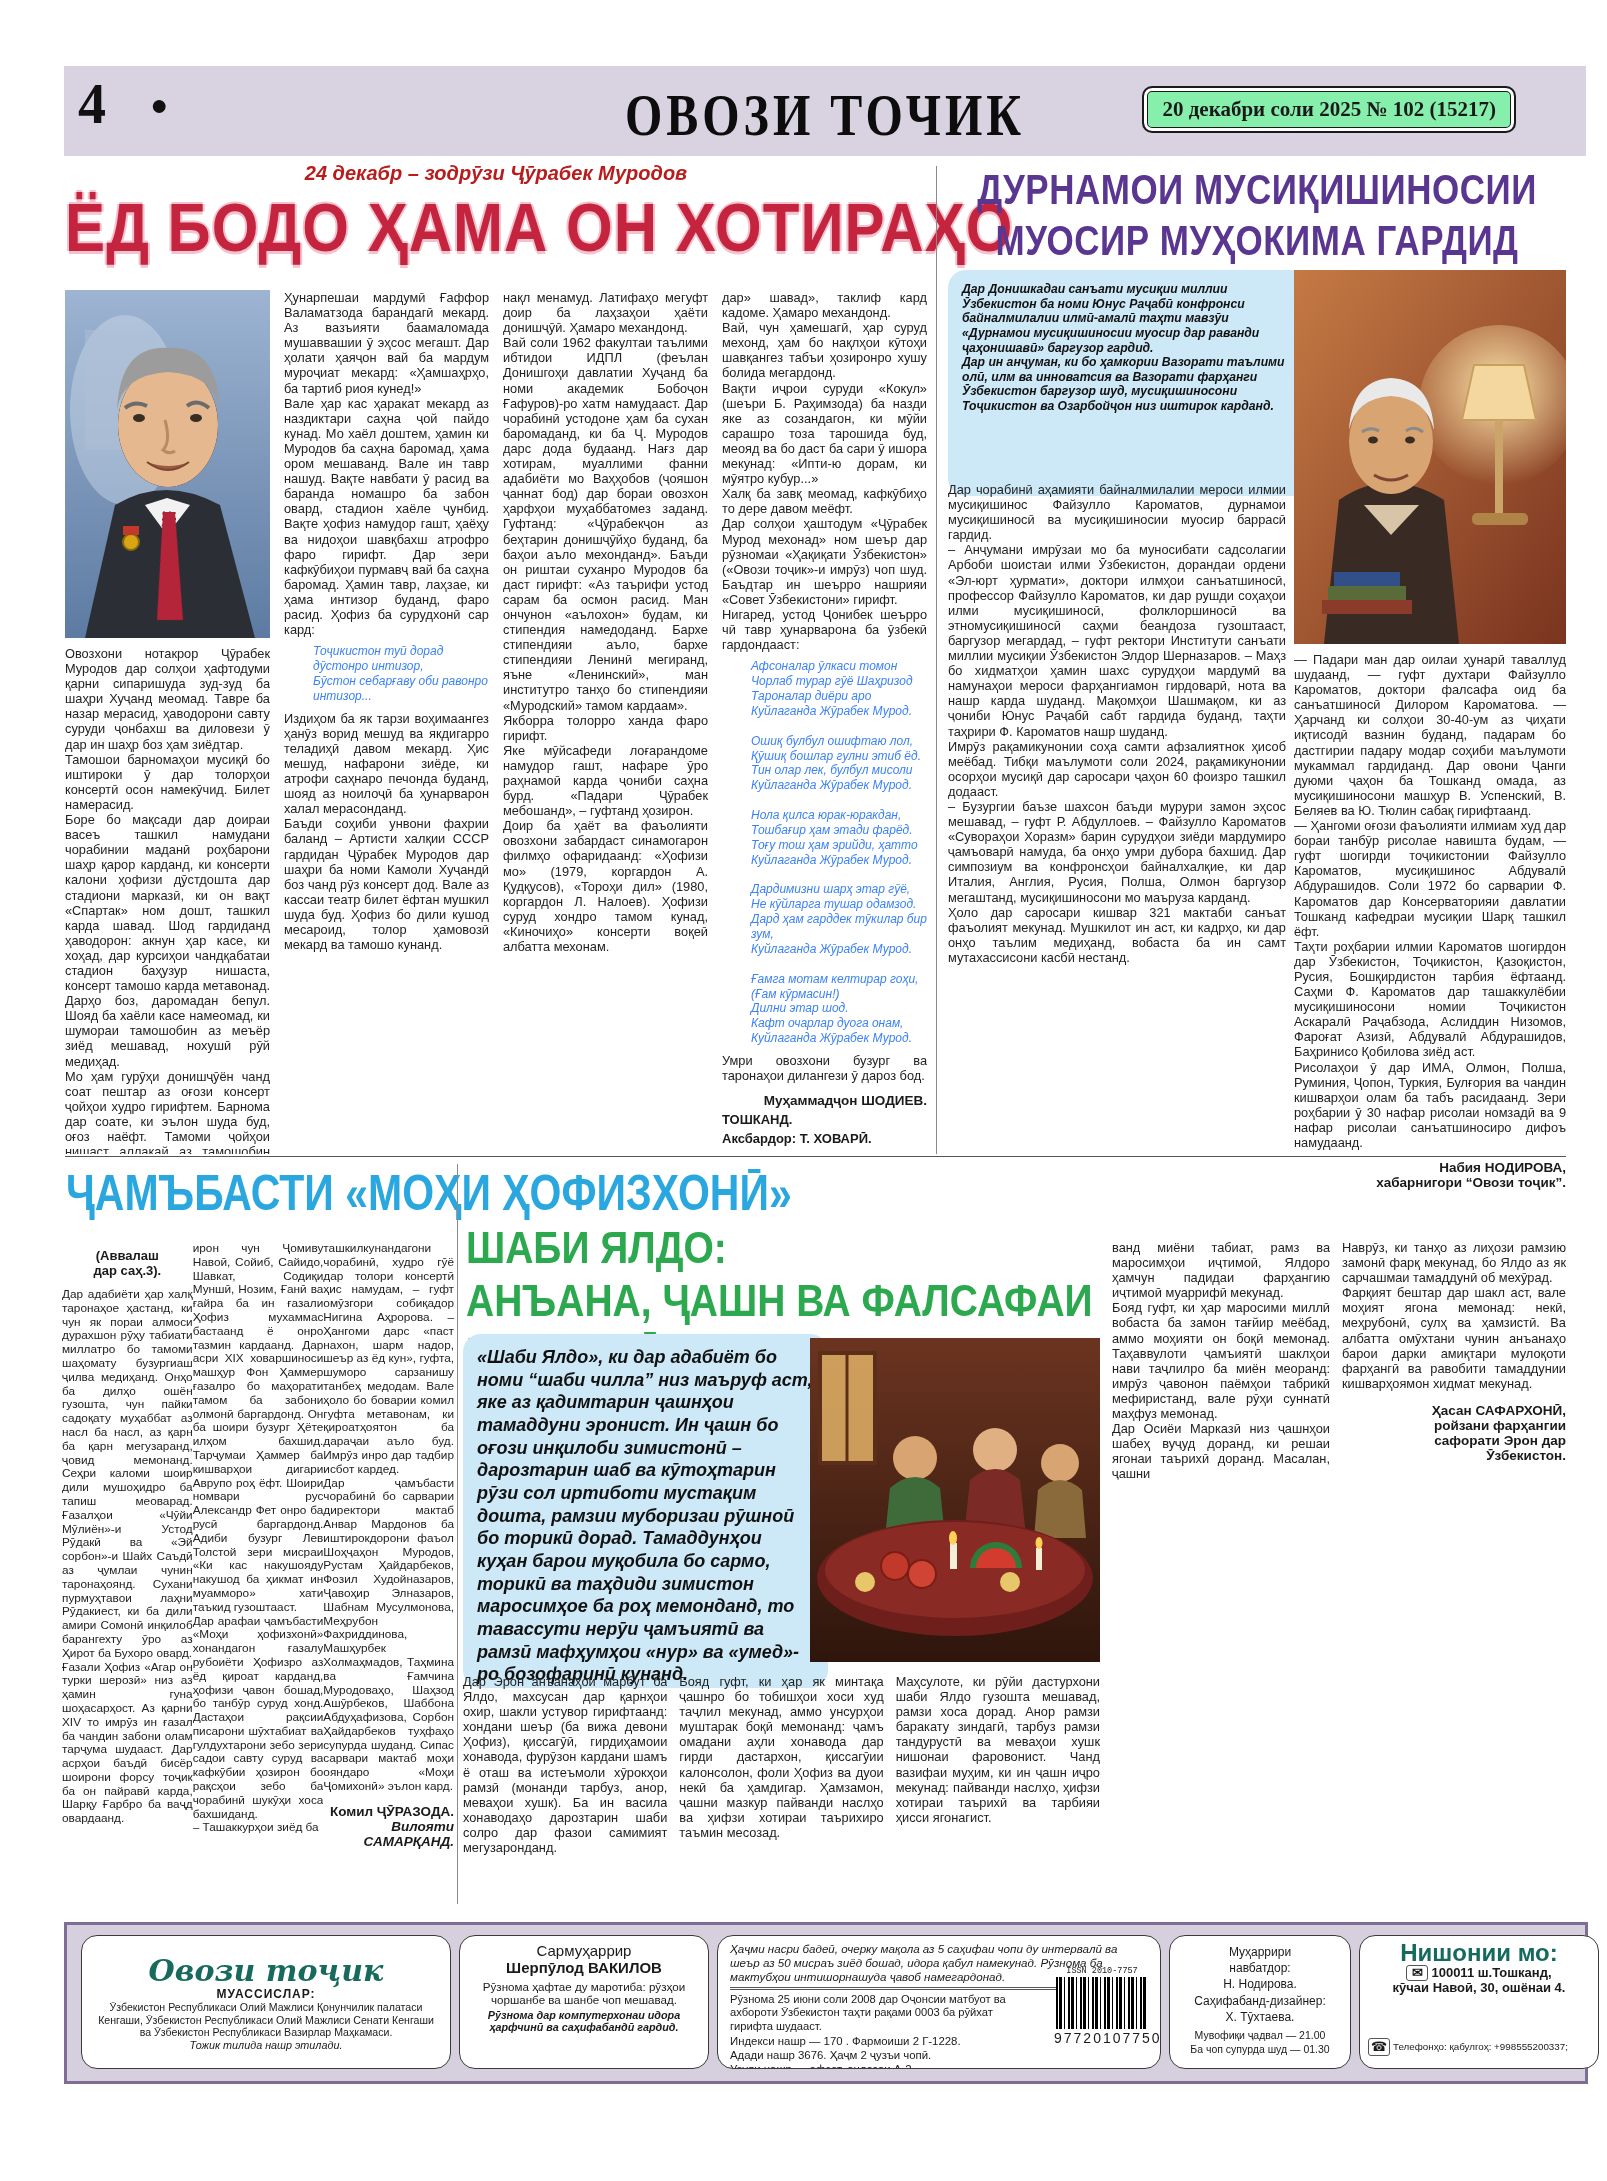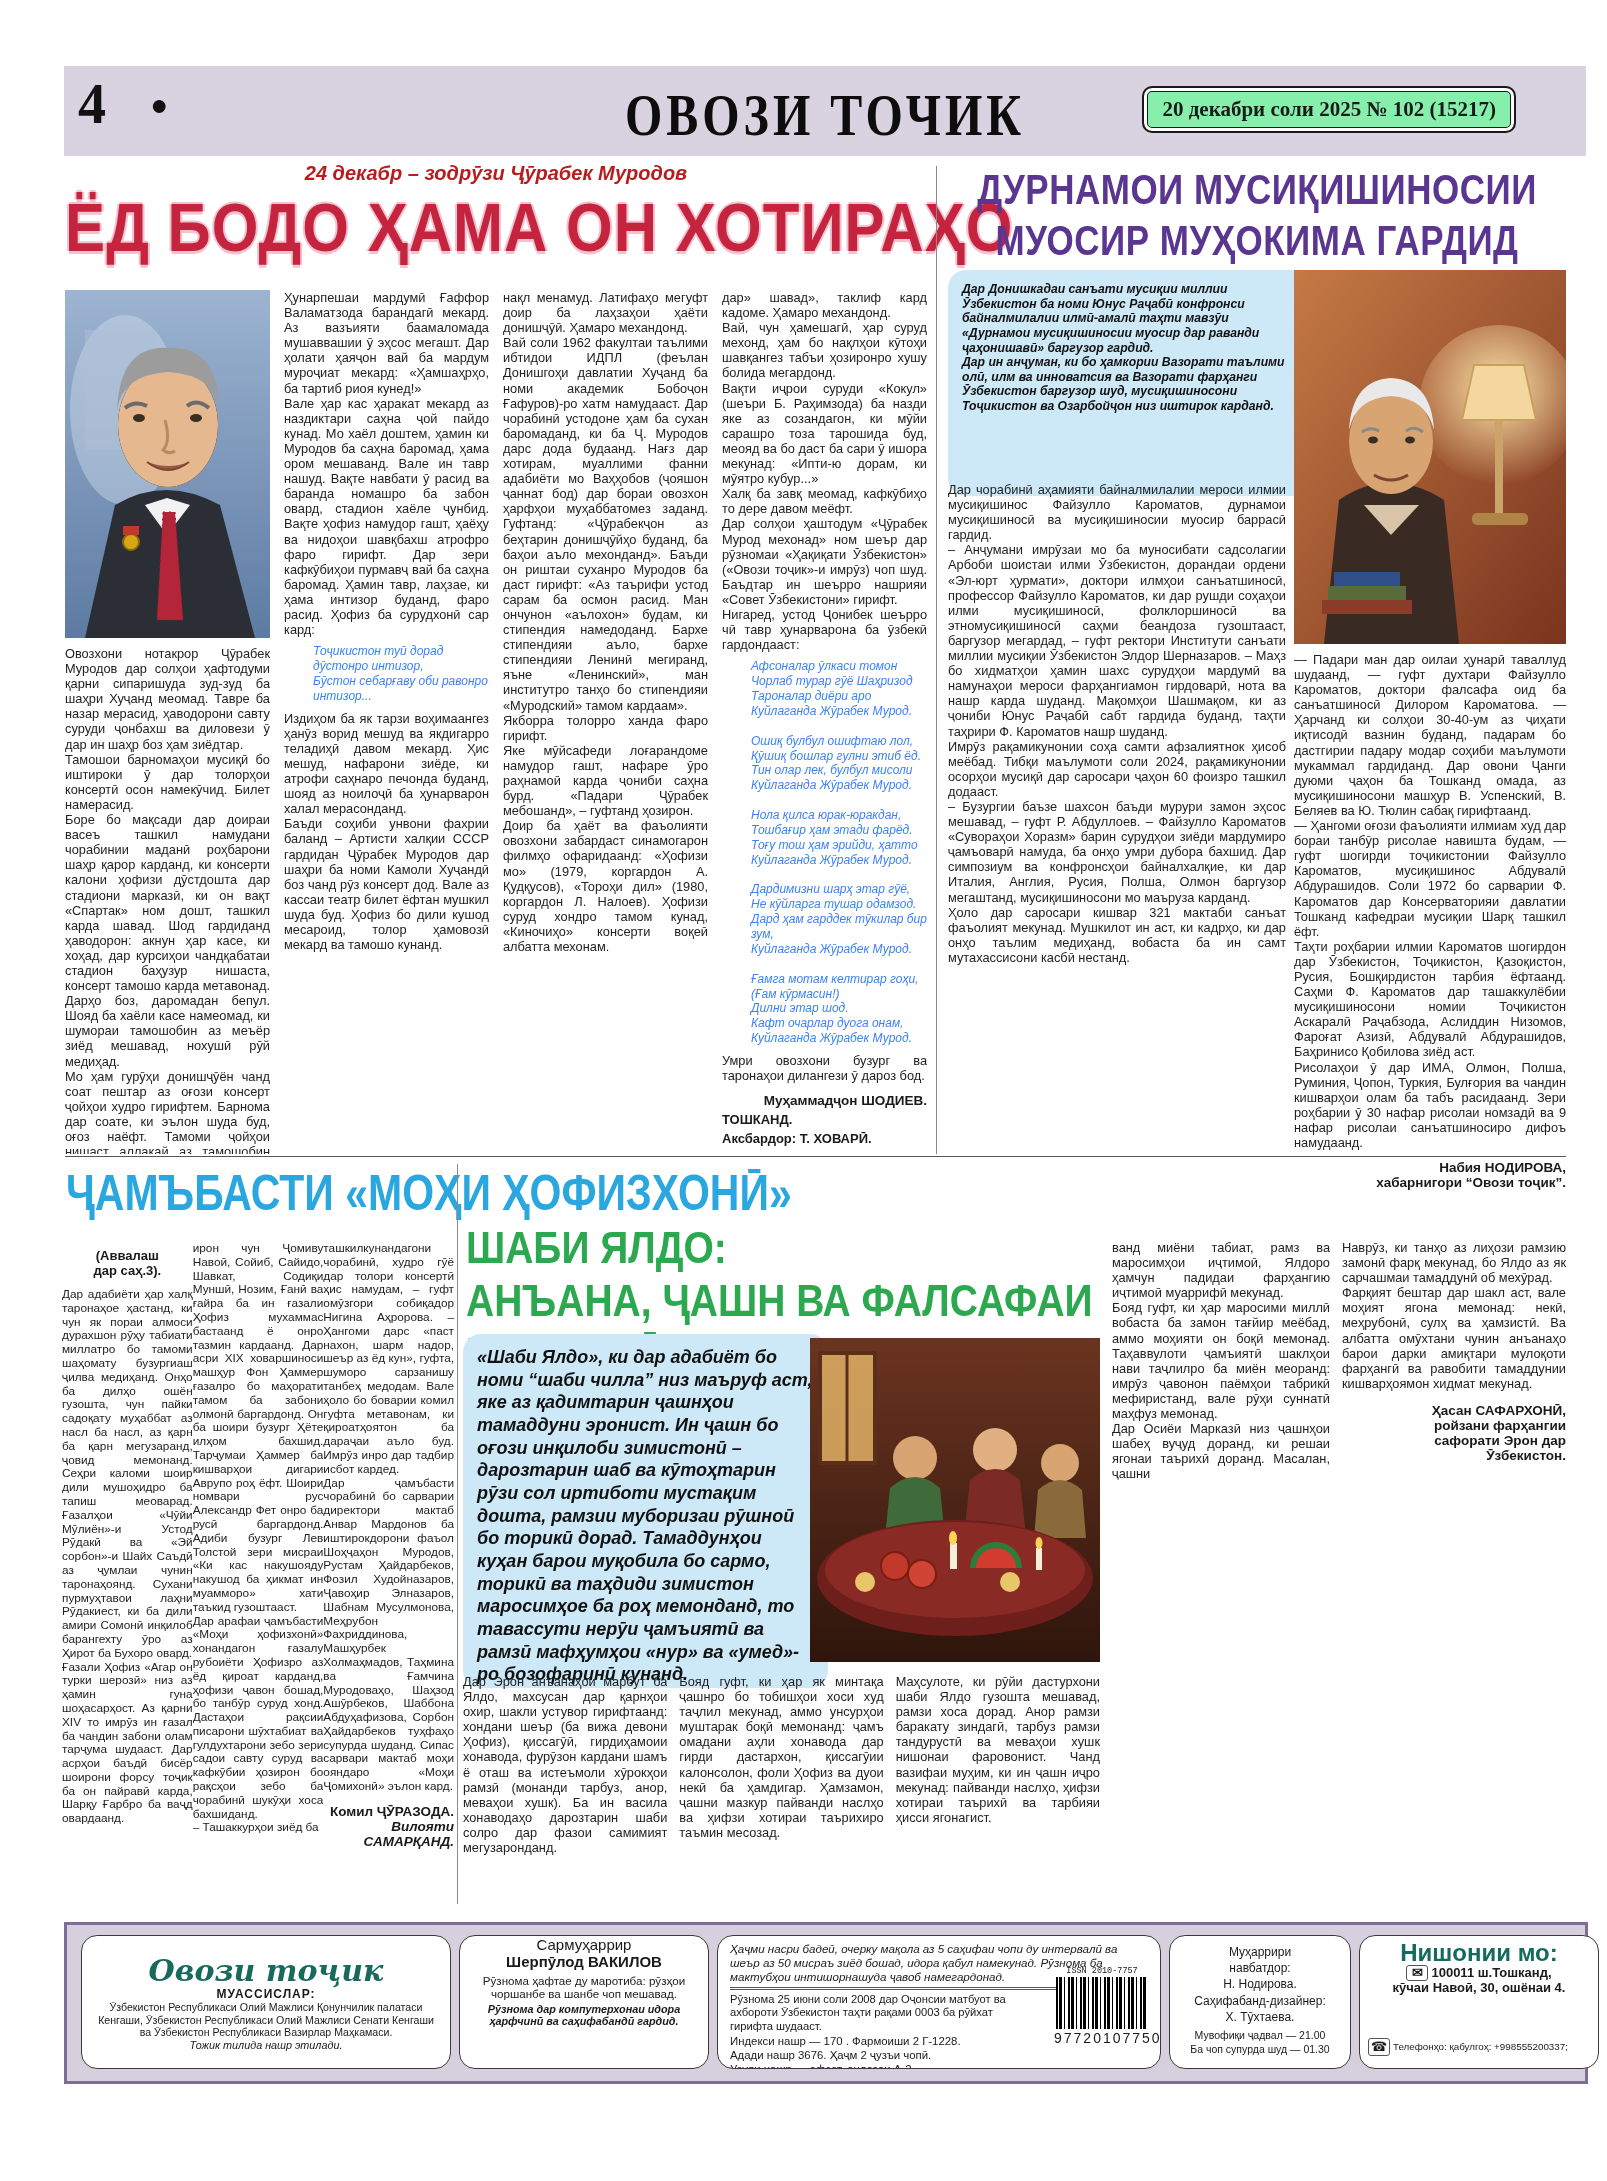--- a/index.html
+++ b/index.html
@@ -52,21 +52,21 @@
   .photo3{left:810px;top:1338px;width:290px;height:324px;}
   .a4under{left:463px;top:1674px;width:637px;height:230px;display:flex;gap:12px;overflow:hidden;}
   .a4under .col{flex:1 1 0;overflow:hidden;}
   .a4cD{left:1112px;top:1240px;width:218px;height:664px;overflow:hidden;}
   .a4cE{left:1342px;top:1240px;width:224px;height:664px;overflow:hidden;}
   .byline-block{font-weight:bold;text-align:right;font-size:13.5px;white-space:pre-line;margin-top:12px;}
   
   .footer{left:64px;top:1922px;width:1524px;height:162px;background:#d6cfdd;border:3px solid #7e6e96;box-sizing:border-box;}
   .fbox{position:absolute;background:#fff;border:1.5px solid #3a3a3a;border-radius:16px;box-sizing:border-box;overflow:hidden;}
   .fb1{left:14px;top:10px;width:370px;height:134px;text-align:center;padding:18px 10px;}
-  .fb2{left:392px;top:10px;width:250px;height:134px;text-align:center;padding:0 10px;}
+  .fb2{left:392px;top:10px;width:250px;height:134px;text-align:center;padding:6px 10px;}
   .fb3{left:650px;top:10px;width:444px;height:134px;padding:6px 12px;}
   .fb4{left:1102px;top:10px;width:182px;height:134px;text-align:center;padding:8px 6px;}
   .fb5{left:1292px;top:10px;width:240px;height:134px;padding:4px 8px;}
   .logo-script{font-family:"DejaVu Serif",serif;font-style:italic;font-weight:bold;font-size:30px;color:#176a5c;line-height:1.1;}
   .muassis{font-weight:bold;font-size:12px;letter-spacing:1px;}
   .founders{font-size:10.6px;line-height:1.18;}
   .lang-note{font-size:10.8px;font-style:italic;}
   .ed-label{font-size:15px;}
   .ed-name{font-size:15px;font-weight:bold;}
   .sched{font-size:11.6px;margin-top:4px;}

